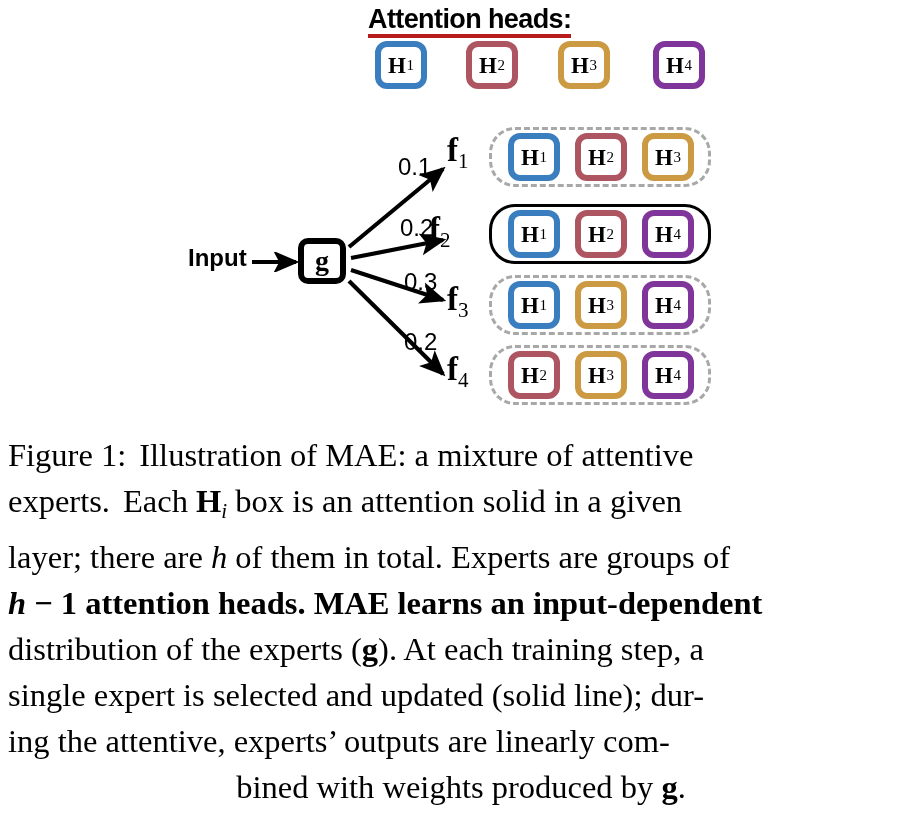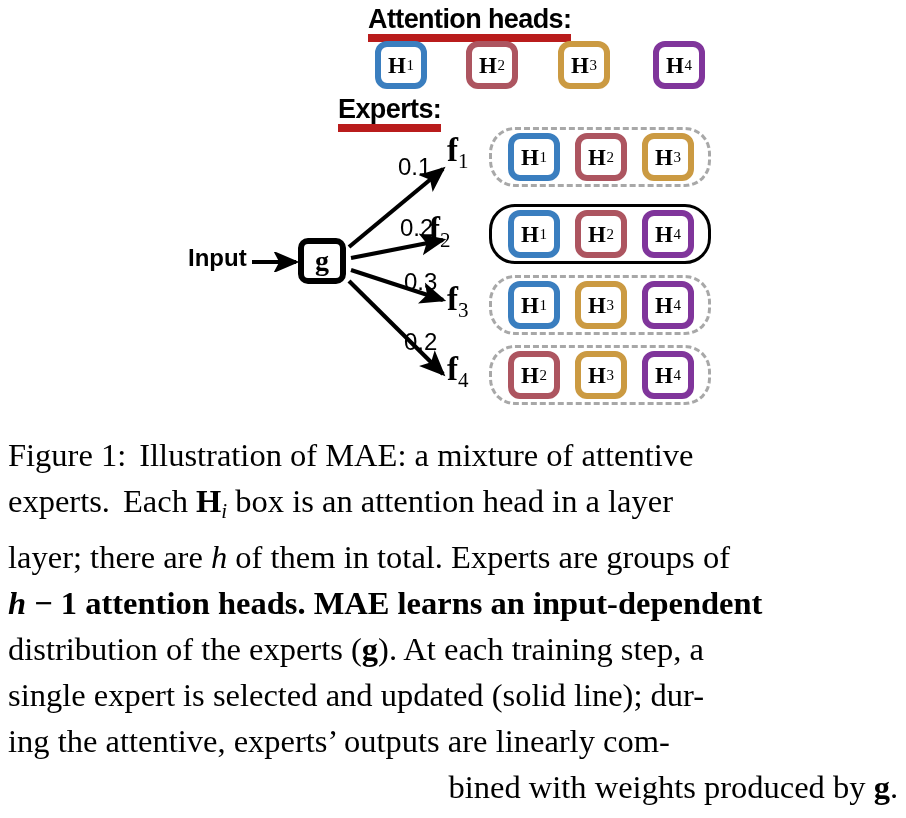--- a/index.html
+++ b/index.html
@@ -24,21 +24,21 @@
   }
 
   .section-label {
     position: absolute;
     font-family: "Liberation Sans", sans-serif;
     font-weight: bold;
     font-size: 27px;
     letter-spacing: -0.6px;
     color: #000;
     white-space: nowrap;
-    border-bottom: 8px solid #b91c1c;
+    border-bottom: 4px solid #b91c1c;
     padding-bottom: 1px;
     line-height: 1.0;
   }
   #label-attention-heads { left: 368px; top: 6px; }
   #label-experts        { left: 338px; top: 96px; }
 
   
   .head-chip {
     position: absolute;
     box-sizing: border-box;
@@ -187,21 +187,21 @@
   }
   #caption .it { font-style: italic; }
   #caption .bf { font-weight: bold; }
   #caption .sub-i {
     font-size: 21px;
     font-style: italic;
     vertical-align: -0.28em;
     display: inline-block;
   }
   #caption .gap { display: inline-block; width: 13px; }
-  .lastline { text-align: right; margin-left: 16px; }
+  .lastline { text-align: center; margin-left: 16px; }
 </style>
 </head>
 <body>
 
 <div id="figure">
 
   <svg id="arrows" viewBox="0 0 906 430" xmlns="http://www.w3.org/2000/svg">
     <defs>
       <marker id="ah" markerWidth="7" markerHeight="7" refX="5.4" refY="3" orient="auto" markerUnits="strokeWidth">
         <path d="M0,0.35 L6.2,3 L0,5.65 L1.4,3 Z" fill="#000"></path>
@@ -227,21 +227,20 @@
   </div>
   <div class="head-chip legend-chip" id="legend-h3" style="border-color:#cb9a42">
     <span>H</span>
       <span class="sub">3</span>
   </div>
   <div class="head-chip legend-chip" id="legend-h4" style="border-color:#80359b">
     <span>H</span>
       <span class="sub">4</span>
   </div>
 
-  <div class="section-label" id="label-experts">Experts:</div>
 
   <div id="input-label">Input</div>
 
   <svg style="position:absolute;left:252px;top:252px;width:52px;height:20px" viewBox="0 0 52 20" xmlns="http://www.w3.org/2000/svg">
     <defs>
       <marker id="ah2" markerWidth="7" markerHeight="7" refX="5.4" refY="3" orient="auto" markerUnits="strokeWidth">
         <path d="M0,0.35 L6.2,3 L0,5.65 L1.4,3 Z" fill="#000"></path>
       </marker>
     </defs>
     <line x1="0" y1="10" x2="44" y2="10" stroke="#000" stroke-width="4.2" marker-end="url(#ah2)"></line>
@@ -329,21 +328,21 @@
     </div>
   </div>
 
 </div>
 
 <div id="caption">
   <div style="white-space:nowrap;">
     <span>Figure 1:</span><span class="gap"></span><span>Illustration of MAE: a mixture of attentive</span>
   </div>
   <div style="white-space:nowrap;">
-    <span>experts.</span><span class="gap"></span><span>Each</span>&nbsp;<span class="bf">H</span><span class="sub-i">i</span>&nbsp;<span>box is an attention head in a layer</span>
+    <span>experts.</span><span class="gap"></span><span>Each</span>&nbsp;<span class="bf">H</span><span class="sub-i">i</span>&nbsp;<span>box is an attention solid in a given</span>
   </div>
   <div style="white-space:nowrap;">
     <span>layer; there are</span>&nbsp;<span class="it">h</span>&nbsp;<span>of them in total. Experts are groups of</span>
   </div>
   <div style="white-space:nowrap;font-weight:bold;">
     <span class="it">h</span>&nbsp;<span>− 1 attention heads. MAE learns an input-dependent</span>
   </div>
   <div style="white-space:nowrap;">
     <span>distribution of the experts (</span><span class="bf">g</span><span>). At each training step, a</span>
   </div>

